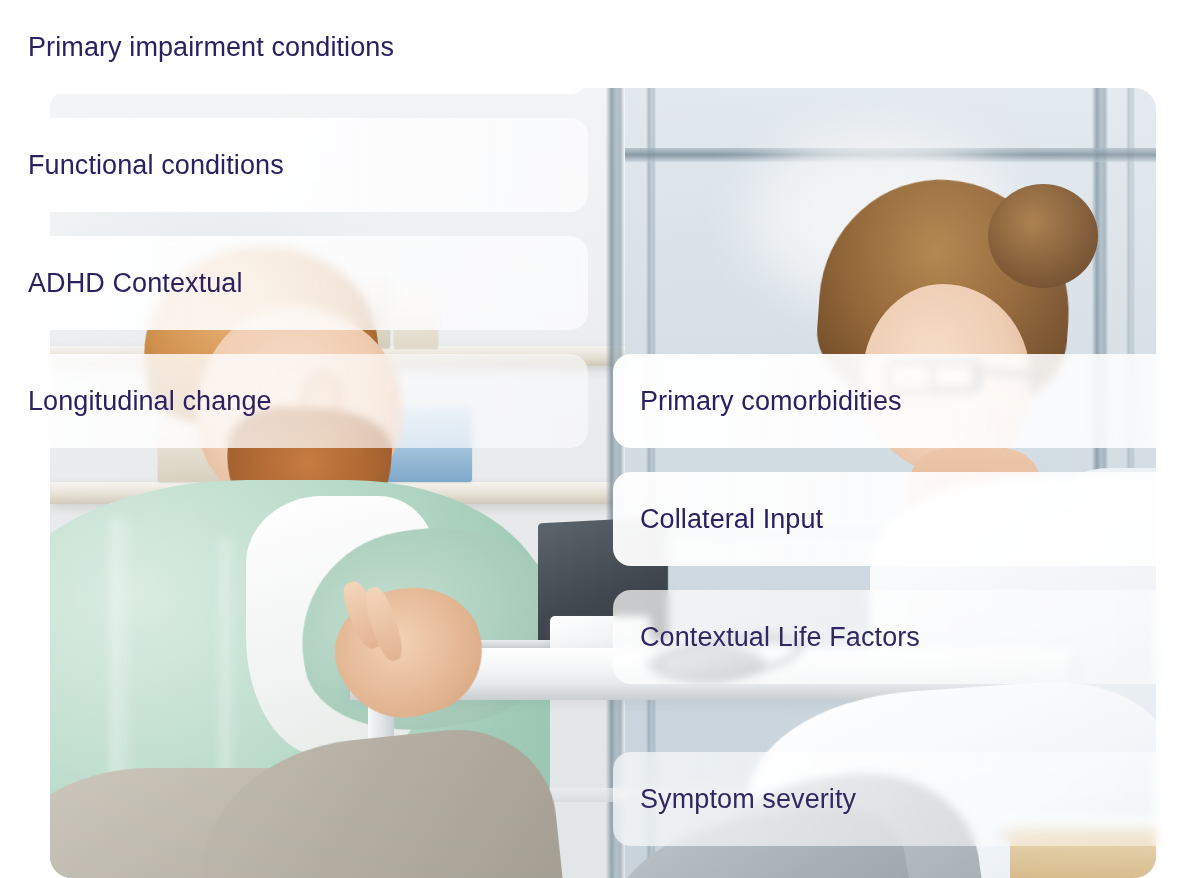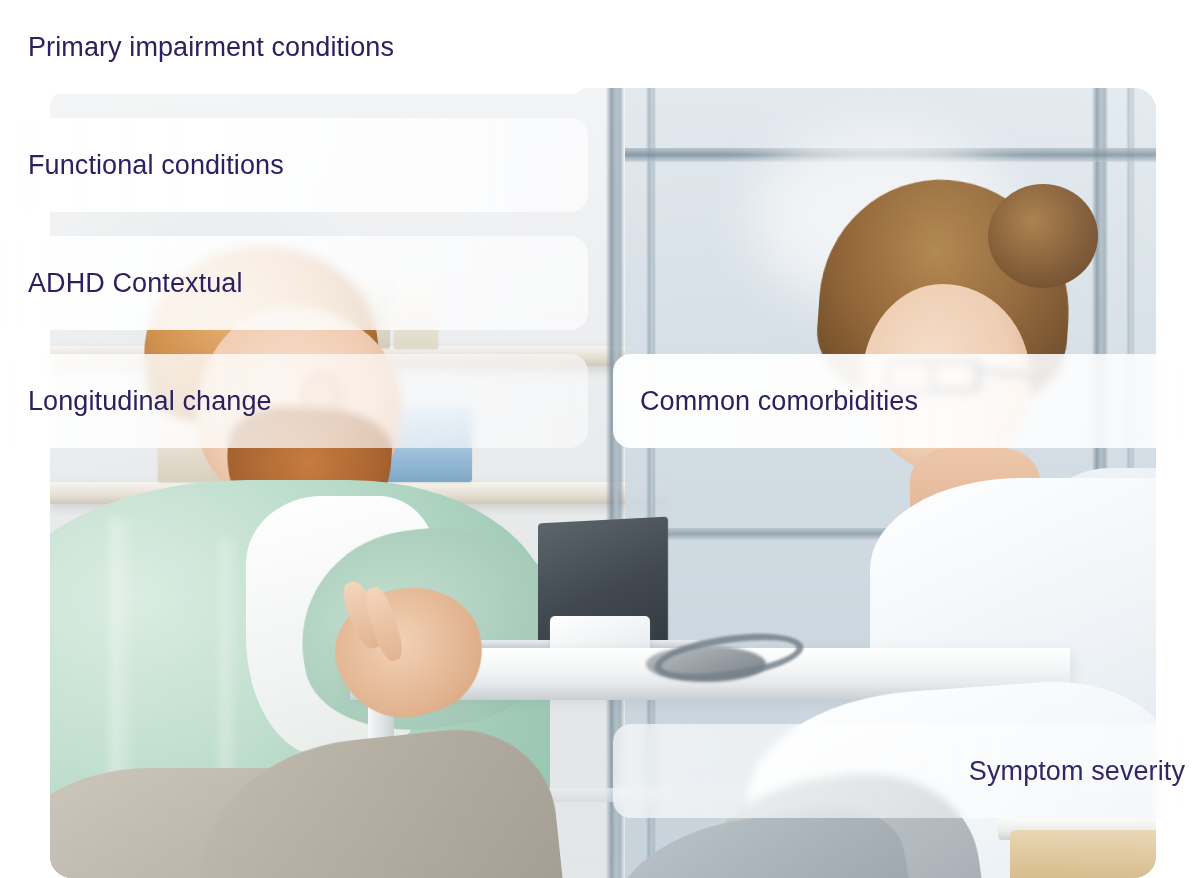--- a/index.html
+++ b/index.html
@@ -374,24 +374,23 @@
     top: 472px; height: 94px;
     background: linear-gradient(90deg, rgba(255,255,255,.95) 0%, rgba(255,255,255,.91) 48%, rgba(255,255,255,.84) 82%, rgba(255,255,255,.78) 100%);
     backdrop-filter: blur(5px);
   }
   .r3 {
     top: 590px; height: 94px;
     background: linear-gradient(90deg, rgba(255,255,255,.72) 0%, rgba(255,255,255,.64) 48%, rgba(255,255,255,.52) 82%, rgba(255,255,255,.46) 100%);
     backdrop-filter: blur(4px);
   }
   .r4 {
-    top: 724px; height: 94px;
+    top: 752px; height: 94px;
     background: linear-gradient(90deg, rgba(255,255,255,.66) 0%, rgba(255,255,255,.58) 48%, rgba(255,255,255,.46) 82%, rgba(255,255,255,.40) 100%);
     backdrop-filter: blur(4px);
-    justify-content: flex-end;
   }
   .r3 .label, .r4 .label { color: #332763; }
 </style>
 </head>
 <body>
 
 <div id="stage">
 
   <div class="photo">
     <div class="photo-inner">
@@ -476,19 +475,25 @@
     <span class="label">Functional conditions</span>
   </div>
   <div class="card card-left c3">
     <span class="label">ADHD Contextual</span>
   </div>
   <div class="card card-left c4">
     <span class="label">Longitudinal change</span>
   </div>
 
   <div class="card card-right r1">
-    <span class="label">Common comorbidities</span>
+    <span class="label">Primary comorbidities</span>
+  </div>
+  <div class="card card-right r2">
+    <span class="label">Collateral Input</span>
+  </div>
+  <div class="card card-right r3">
+    <span class="label">Contextual Life Factors</span>
   </div>
   <div class="card card-right r4">
     <span class="label">Symptom severity</span>
   </div>
 
 </div>
 
 </body></html>

